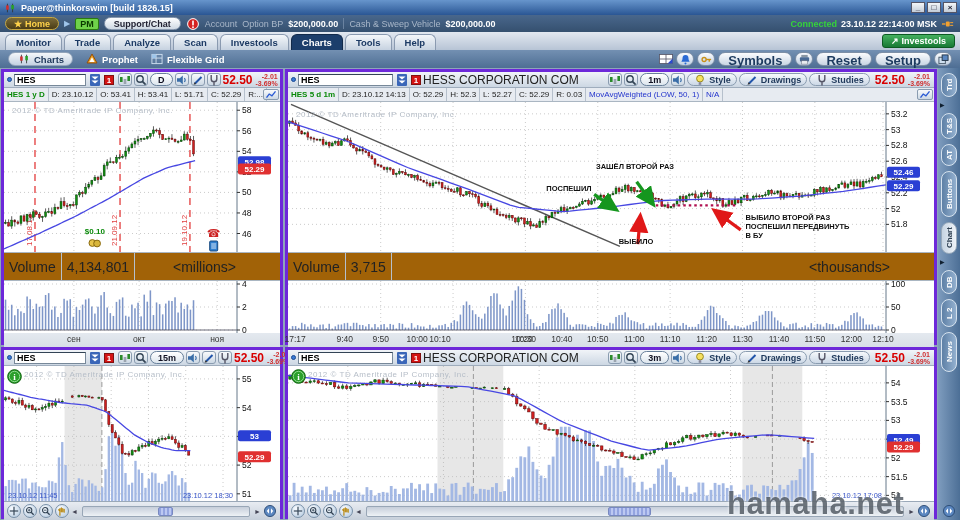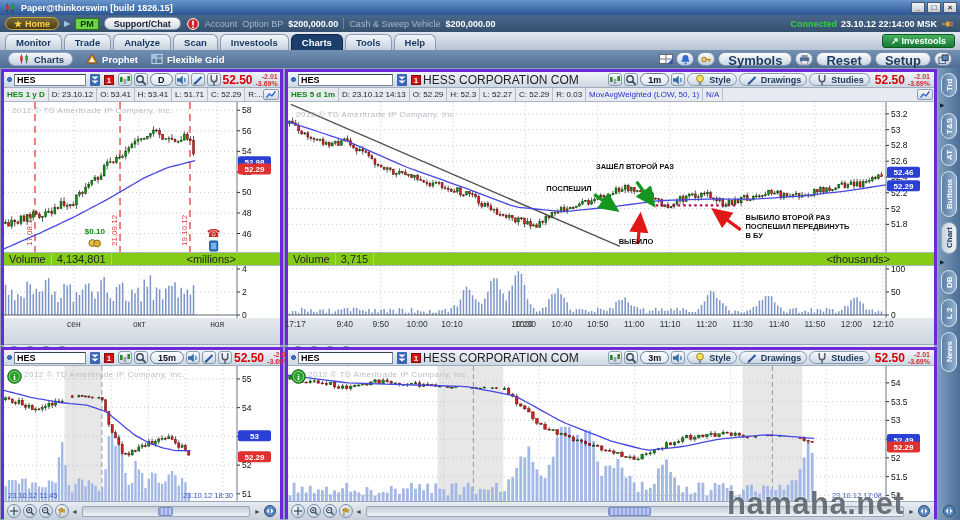--- a/index.html
+++ b/index.html
@@ -58,21 +58,21 @@
 .hdrrow{height:14px;background:#e7ebf1;border-bottom:1px solid #aab6c2;display:flex;align-items:stretch;font-size:8px;color:#222;white-space:nowrap;overflow:hidden;position:relative}
 .hcell{padding:1px 3px;border-right:1px solid #b6c0cc;display:flex;align-items:center;flex:none}
 .hcell.green{color:#0a8a0a;font-weight:bold}
 .hcell.blue{color:#2233cc}
 .hdr-icon{position:absolute;right:1px;top:1px;background:linear-gradient(#f8fafc,#ccd8e4);border:1px solid #8a9cb0;border-radius:2px;width:16px;height:11px;display:flex;align-items:center;justify-content:center}
 .hdr-icon svg{width:12px;height:9px}
 .plotwrap{position:relative;background:#fff;overflow:hidden}
 .cpr{position:absolute;left:8px;top:4px;font-size:8px;color:#b6bec8;z-index:3;letter-spacing:.5px}
 .infoicon{position:absolute;left:3px;top:3px;z-index:4;width:15px;height:15px}
 .infoicon svg{width:15px;height:15px}
-.volhdr{height:14px;background:#84cc16;border-top:1px solid #aab6c2;border-bottom:1px solid #aab6c2;display:flex;font-size:11px;align-items:center;color:#222}
+.volhdr{height:29px;background:#a16207;border-top:1px solid #aab6c2;border-bottom:1px solid #aab6c2;display:flex;font-size:14px;align-items:center;color:#222}
 .vh-cell{padding:0 5px;border-right:1px solid #b6c0cc;height:100%;display:flex;align-items:center}
 .vh-unit{margin-left:auto;padding-right:44px}
 .xlab{position:relative;height:26px;background:linear-gradient(#e4e9ef,#ced6e0);font-size:8.5px;color:#333}
 .xlab span{position:absolute;top:1px;width:30px;text-align:center}
 .btool{height:17px;background:linear-gradient(#e8ecf2,#c6cfda);border-top:1px solid #9aa8b8;display:flex;align-items:center;gap:2px;padding:0 3px}
 .btool.tall{height:19px}
 .roundbtn{width:14px;height:14px;border-radius:50%;background:radial-gradient(circle at 35% 30%,#f8fbff,#b2c8de);border:1px solid #7890a8;display:inline-flex;align-items:center;justify-content:center;flex:none}
 .roundbtn svg{width:10px;height:10px}
 .scrtrack{flex:1;height:11px;background:linear-gradient(#c6ceda,#eef2f6);border:1px solid #98a6b6;border-radius:2px;position:relative;margin:0 2px}
 .scrthumb{position:absolute;top:0;height:9px;background:repeating-linear-gradient(90deg,#93a4e0 0 2px,#bcc8f2 2px 4px);border:1px solid #7888c0;border-radius:2px}
@@ -1370,21 +1370,21 @@
           <text x="603" y="29" font-size="8.5" fill="#111">50</text>
           <line x1="598" y1="49" x2="601" y2="49" stroke="#333"></line>
           <text x="603" y="52" font-size="8.5" fill="#111">0</text>
         </svg>
     </div>
     <div class="xlab" id="tr-x">
         <span style="left: -7.824px;">17:17</span>
         <span style="left: 41.81px;">9:40</span>
         <span style="left: 77.69px;">9:50</span>
         <span style="left: 114.168px;">10:00</span>
-        <span style="left: 149px;">10:10</span>
+        <span style="left: 137px;">10:10</span>
         <span style="left: 178px; margin-left: 41px;">10:20</span>
         <span style="left: 222.406px;">10:30</span>
         <span style="left: 258.884px;">10:40</span>
         <span style="left: 294.764px;">10:50</span>
         <span style="left: 331.242px;">11:00</span>
         <span style="left: 367.122px;">11:10</span>
         <span style="left: 403.6px;">11:20</span>
         <span style="left: 439.48px;">11:30</span>
         <span style="left: 475.958px;">11:40</span>
         <span style="left: 511.838px;">11:50</span>

